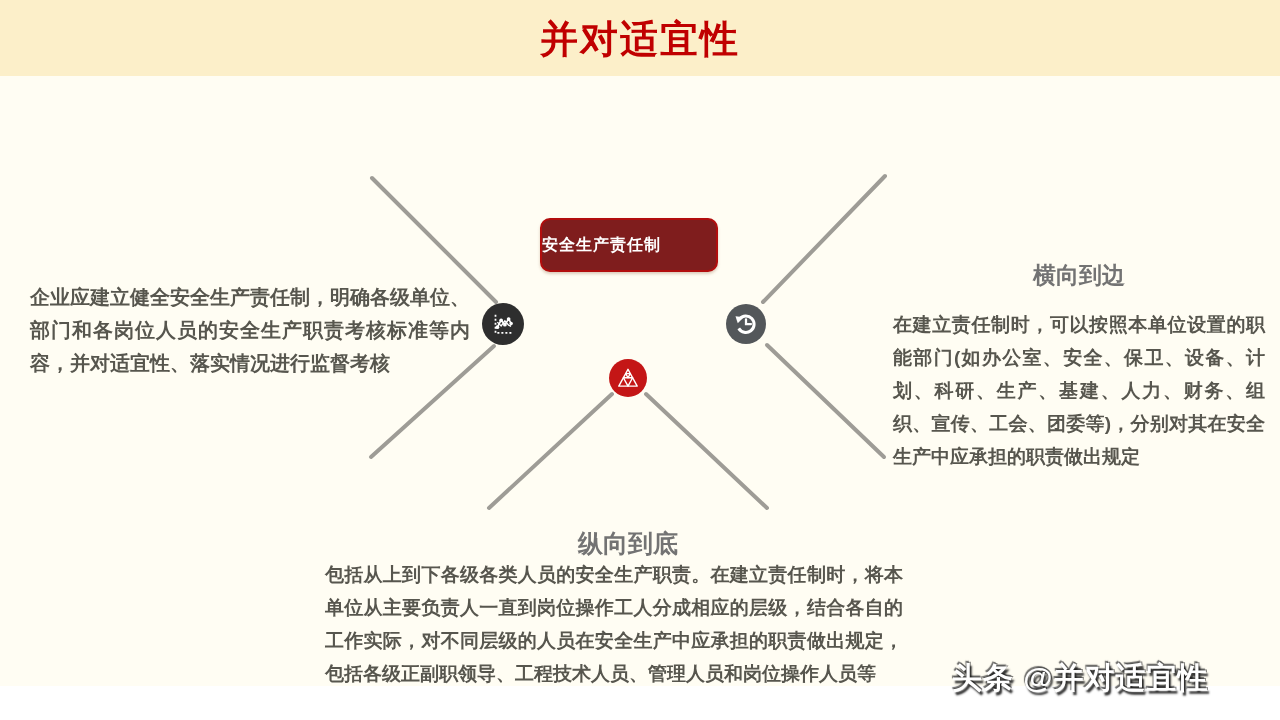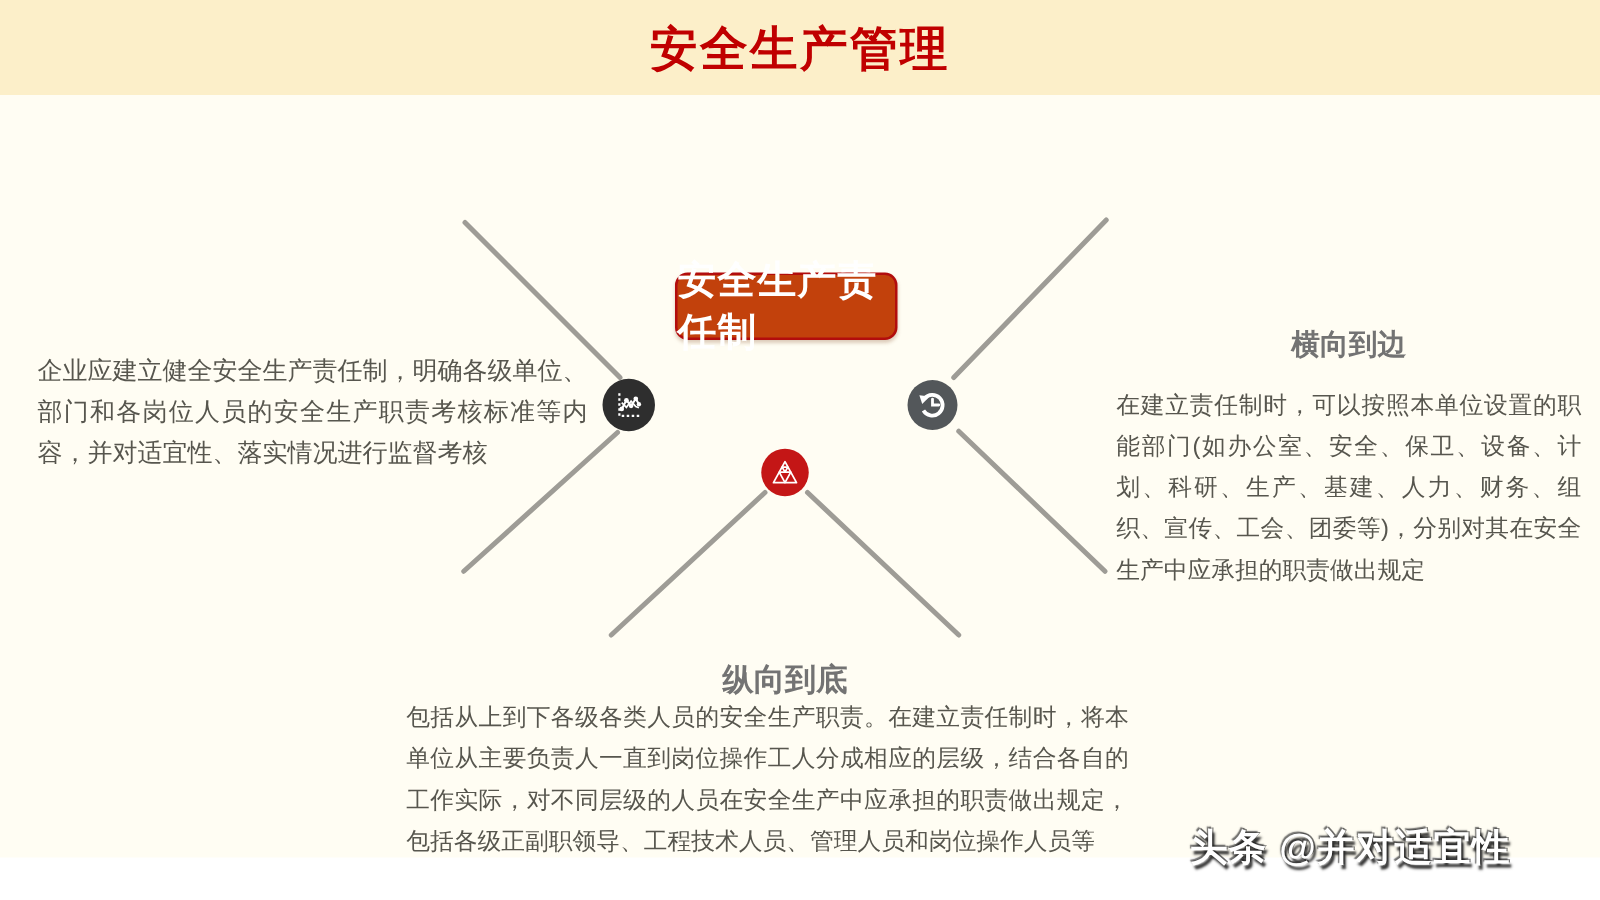--- a/index.html
+++ b/index.html
@@ -17,34 +17,34 @@
     text-align:center;font-size:38px;font-weight:700;color:#c00000;
     letter-spacing:2px;
   }
   .content-area{
     position:absolute;top:76px;left:0;width:1280px;height:610px;
     background:#fffdf3;
   }
   .lines-overlay{position:absolute;top:0;left:0;width:1280px;height:720px;pointer-events:none;}
   .center-box{
     position:absolute;left:540px;top:218px;width:178px;height:54px;
-    background:#c2410c;border:2px solid #b20d0d;border-radius:10px;
-    box-sizing:border-box;display:flex;align-items:center;justify-content:flex-end;
-    color:#ffffff;font-size:31px;font-weight:700;letter-spacing:1px;
+    background:#7f1d1d;border:2px solid #b20d0d;border-radius:10px;
+    box-sizing:border-box;display:flex;align-items:center;justify-content:flex-start;
+    color:#ffffff;font-size:16px;font-weight:700;letter-spacing:1px;
     box-shadow:0 2px 3px rgba(120,60,20,.25);
   }
   .node-icon{
     position:absolute;border-radius:50%;
     display:flex;align-items:center;justify-content:center;
   }
   .icon-chart{left:482px;top:303px;width:42px;height:42px;background:#2e2e2e;}
   .icon-clock{left:726px;top:304px;width:40px;height:40px;background:#53575a;}
   .icon-triangle{left:609px;top:359px;width:38px;height:38px;background:#c41616;}
   .para{
-    position:absolute;font-weight:400;color:#57564e;
+    position:absolute;font-weight:700;color:#57564e;
     text-align:justify;
   }
   .para-left{left:30px;top:281px;width:440px;font-size:20px;line-height:33px;}
   .para-right{left:893px;top:308px;width:372px;font-size:19px;line-height:33px;}
   .para-bottom{left:325px;top:558px;width:578px;font-size:19px;line-height:33px;}
   .sub-heading{
     position:absolute;font-weight:700;color:#737373;text-align:center;
   }
   .heading-right{left:893px;top:260px;width:372px;font-size:23px;}
   .heading-bottom{left:448px;top:505px;width:360px;font-size:25px;margin-top:22px;}
@@ -54,21 +54,21 @@
     text-shadow:2px 3px 2px rgba(25,25,25,.9),-1px -2px 1px rgba(60,60,60,.75),1px -1px 0 rgba(40,40,40,.6);
     letter-spacing:1px;
   }
 </style>
 </head>
 <body>
 
 <div class="slide">
 
   <div class="header-band"></div>
-  <div class="slide-title">安全生产管理</div>
+  <div class="slide-title">并对适宜性</div>
 
   <div class="content-area"></div>
 
   <svg class="lines-overlay" viewBox="0 0 1280 720" xmlns="http://www.w3.org/2000/svg">
     <g stroke="#9e9c96" stroke-width="4" stroke-linecap="round">
       <line x1="372" y1="178" x2="496" y2="302"></line>
       <line x1="371" y1="457" x2="494" y2="346"></line>
       <line x1="885" y1="176" x2="763" y2="302"></line>
       <line x1="884" y1="457" x2="767" y2="345"></line>
       <line x1="612" y1="394" x2="489" y2="508"></line>

